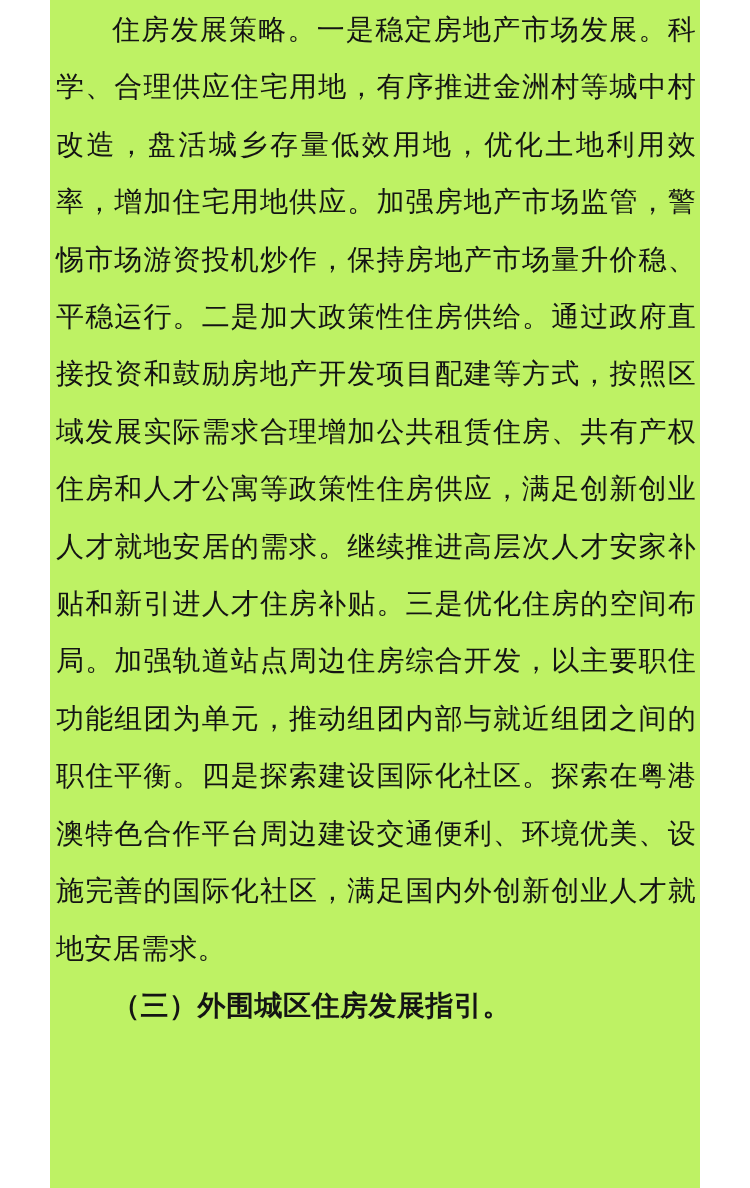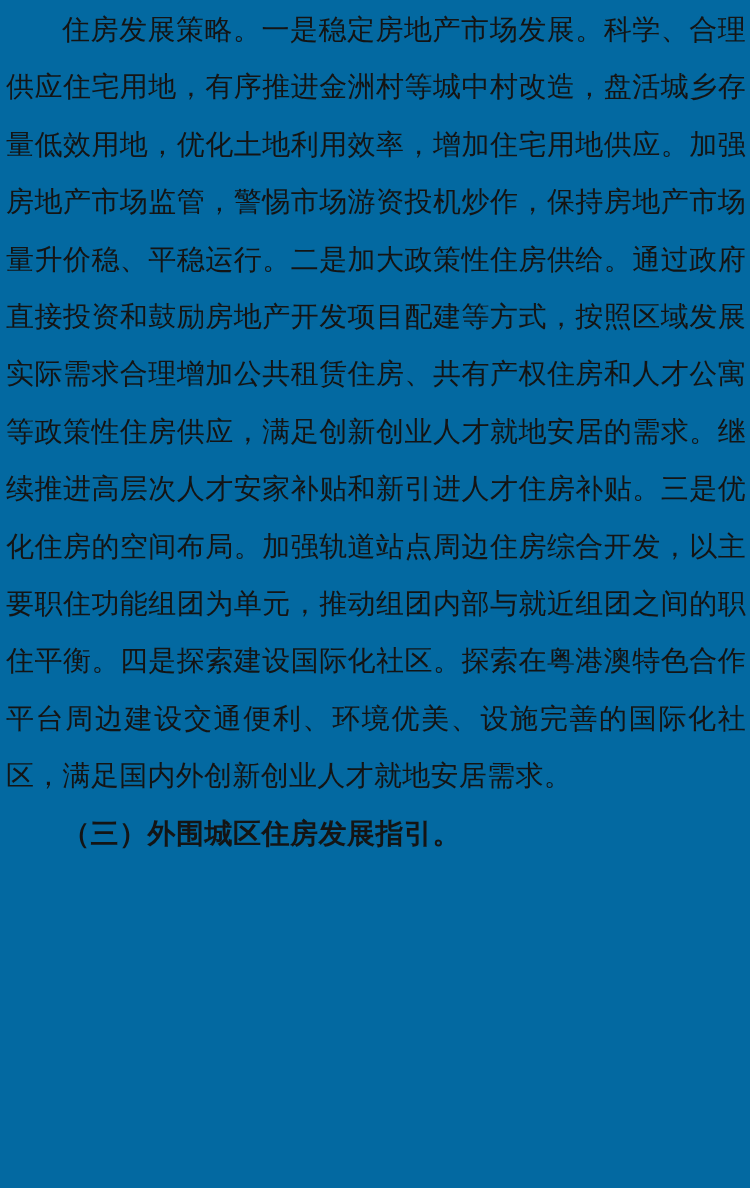--- a/index.html
+++ b/index.html
@@ -2,24 +2,24 @@
 <html><head>
 <meta charset="utf-8">
 <style>
   html, body {
     margin: 0;
     padding: 0;
     background: #ffffff;
   }
   .page {
     position: relative;
-    width: 750px;
+    width: 650px;
     height: 1188px;
     margin: 0 auto;
-    background: #0369a1;
+    background: #bef264;
     box-sizing: border-box;
     padding: 1px 4px 0 6px;
     overflow: hidden;
     font-family: "Liberation Serif", "DejaVu Serif", serif;
     color: #141414;
   }
   .body-para {
     margin: 0;
     font-size: 28px;
     line-height: 57.4px;

